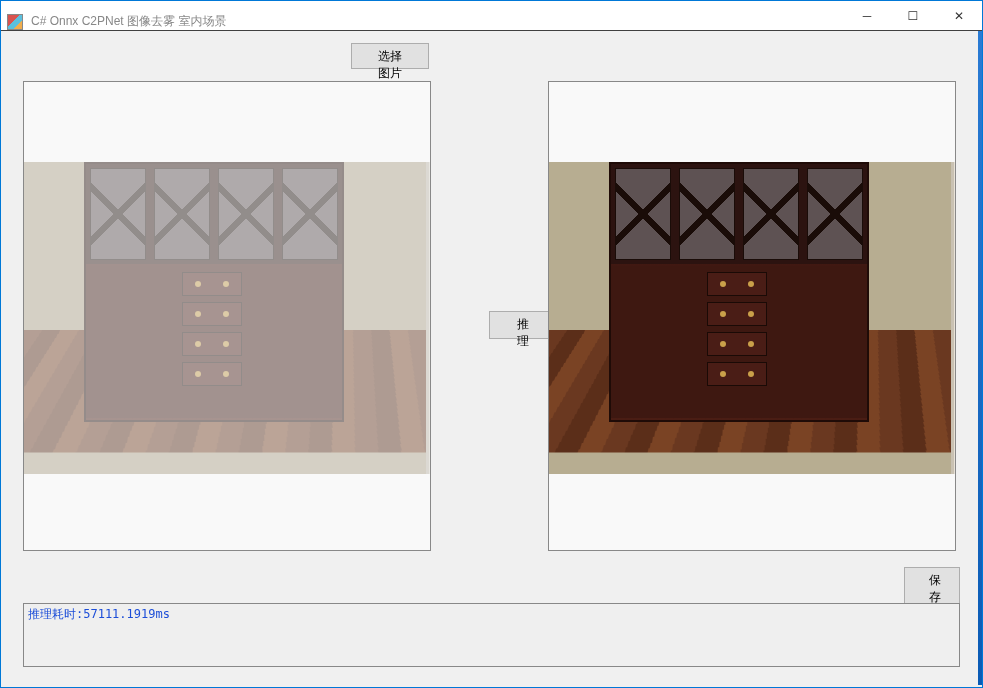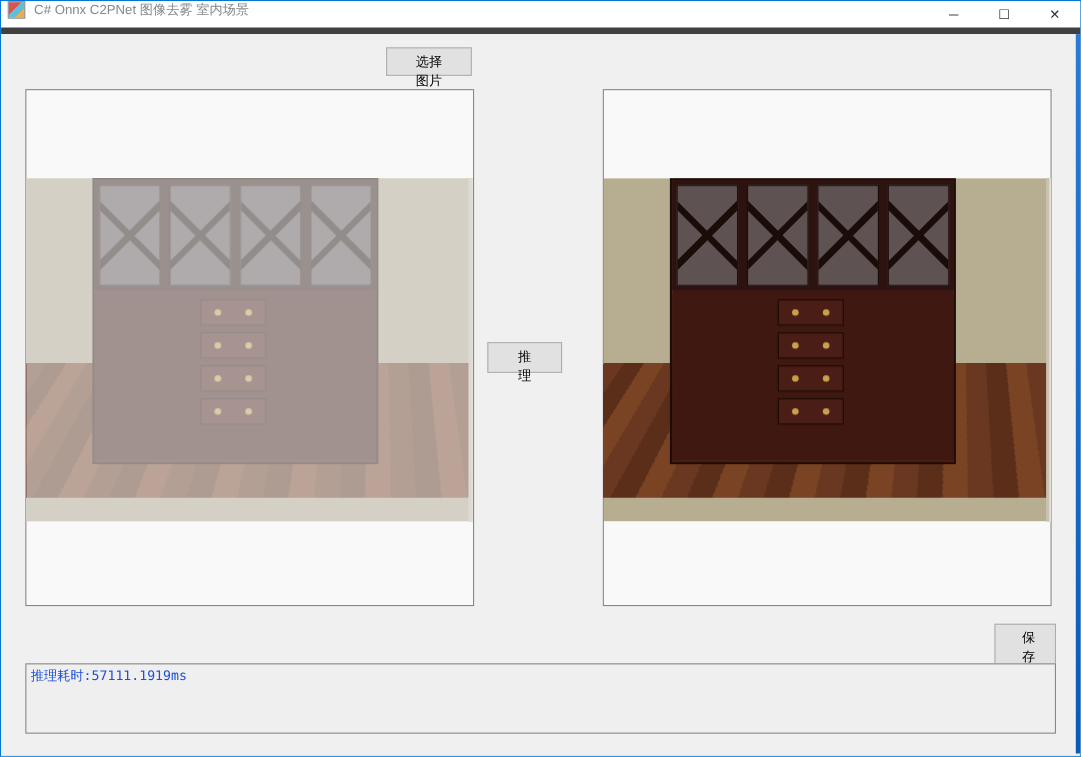--- a/index.html
+++ b/index.html
@@ -15,22 +15,22 @@
       width: 983px;
       height: 688px;
       background: #f0f0f0;
       border: 1px solid #0078d7;
       position: relative;
     }
     .titlebar {
       height: 30px;
       background: #fff;
       display: flex;
-      align-items: flex-start;
-      border-bottom: 6px solid #404040;
+      align-items: flex-end;
+      border-bottom: 1px solid #404040;
     }
     .app-icon {
       width: 16px; height: 16px;
       margin: 0 6px;
       background: linear-gradient(135deg,#d9534f 0 40%,#5bc0de 40% 70%,#f0ad4e 70%);
       border: 1px solid #888;
     }
     .title-text {
       flex: 1;
       font-size: 12px;
@@ -49,21 +49,21 @@
     .btn {
       background: #e1e1e1;
       border: 1px solid #adadad;
       font-size: 12px;
       padding: 4px 24px;
       cursor: default;
       font-family: Liberation Mono, monospace;
     }
 
     .select-btn { position:absolute; top: 12px; left: 350px; width: 78px; height:26px; }
-    .infer-btn  { position:absolute; top: 280px; left: 442px; width: 68px; height:28px; }
+    .infer-btn  { position:absolute; top: 280px; left: 488px; width: 68px; height:28px; }
     .save-btn   { position:absolute; top: 536px; right: 22px; width: 56px; height:42px; }
 
     .pic-box {
       position:absolute;
       border: 1px solid #888;
       background: #f9f9f9;
       overflow:hidden;
     }
     .left-box  { top: 50px; left: 22px;  width: 408px; height: 470px; }
     .right-box { top: 50px; left: 547px; width: 408px; height: 470px; }

